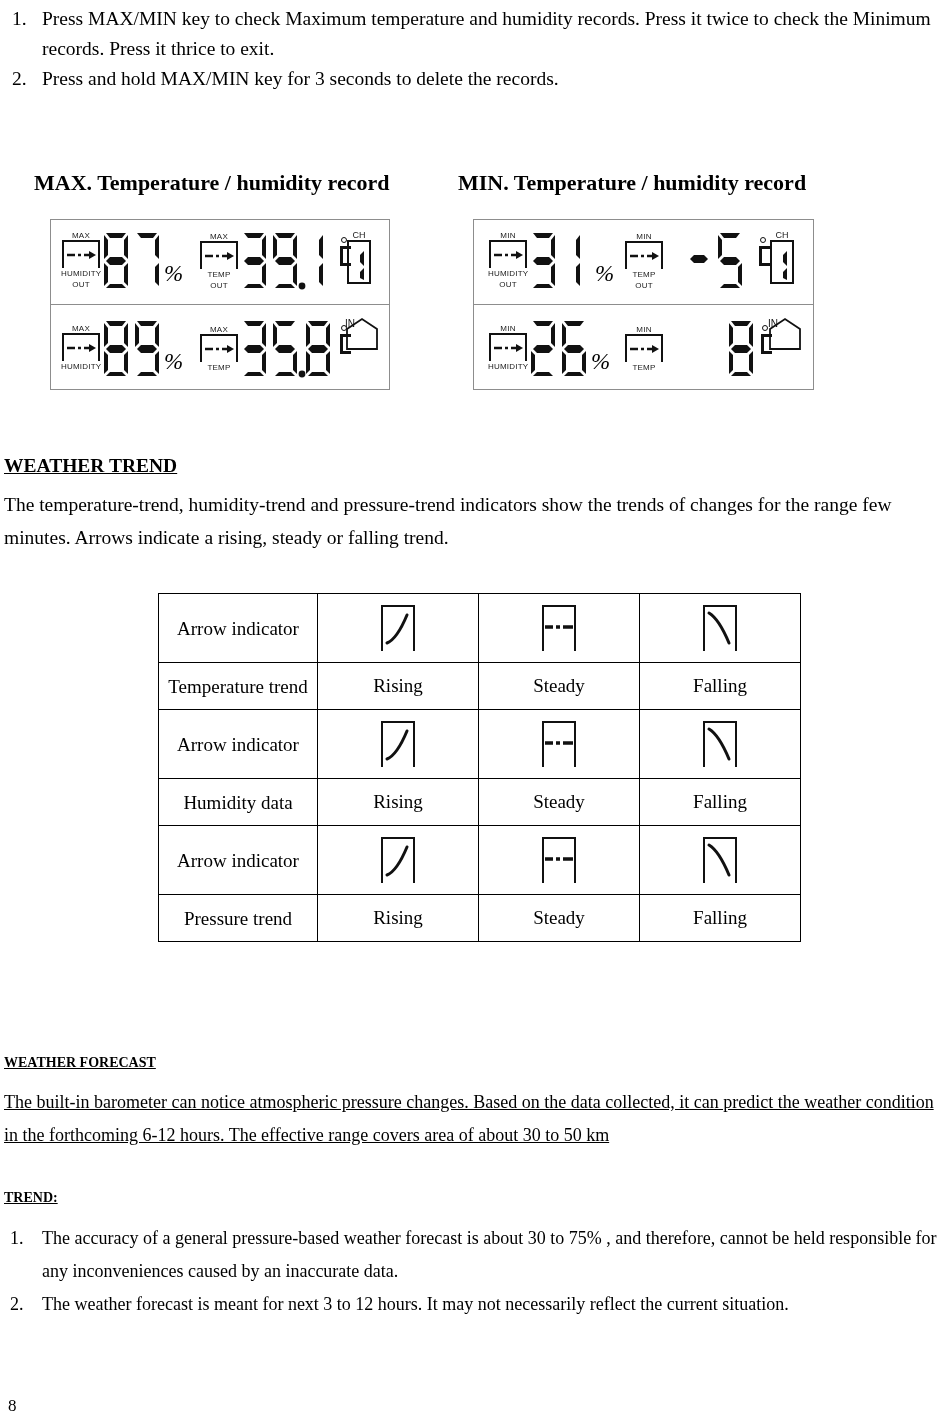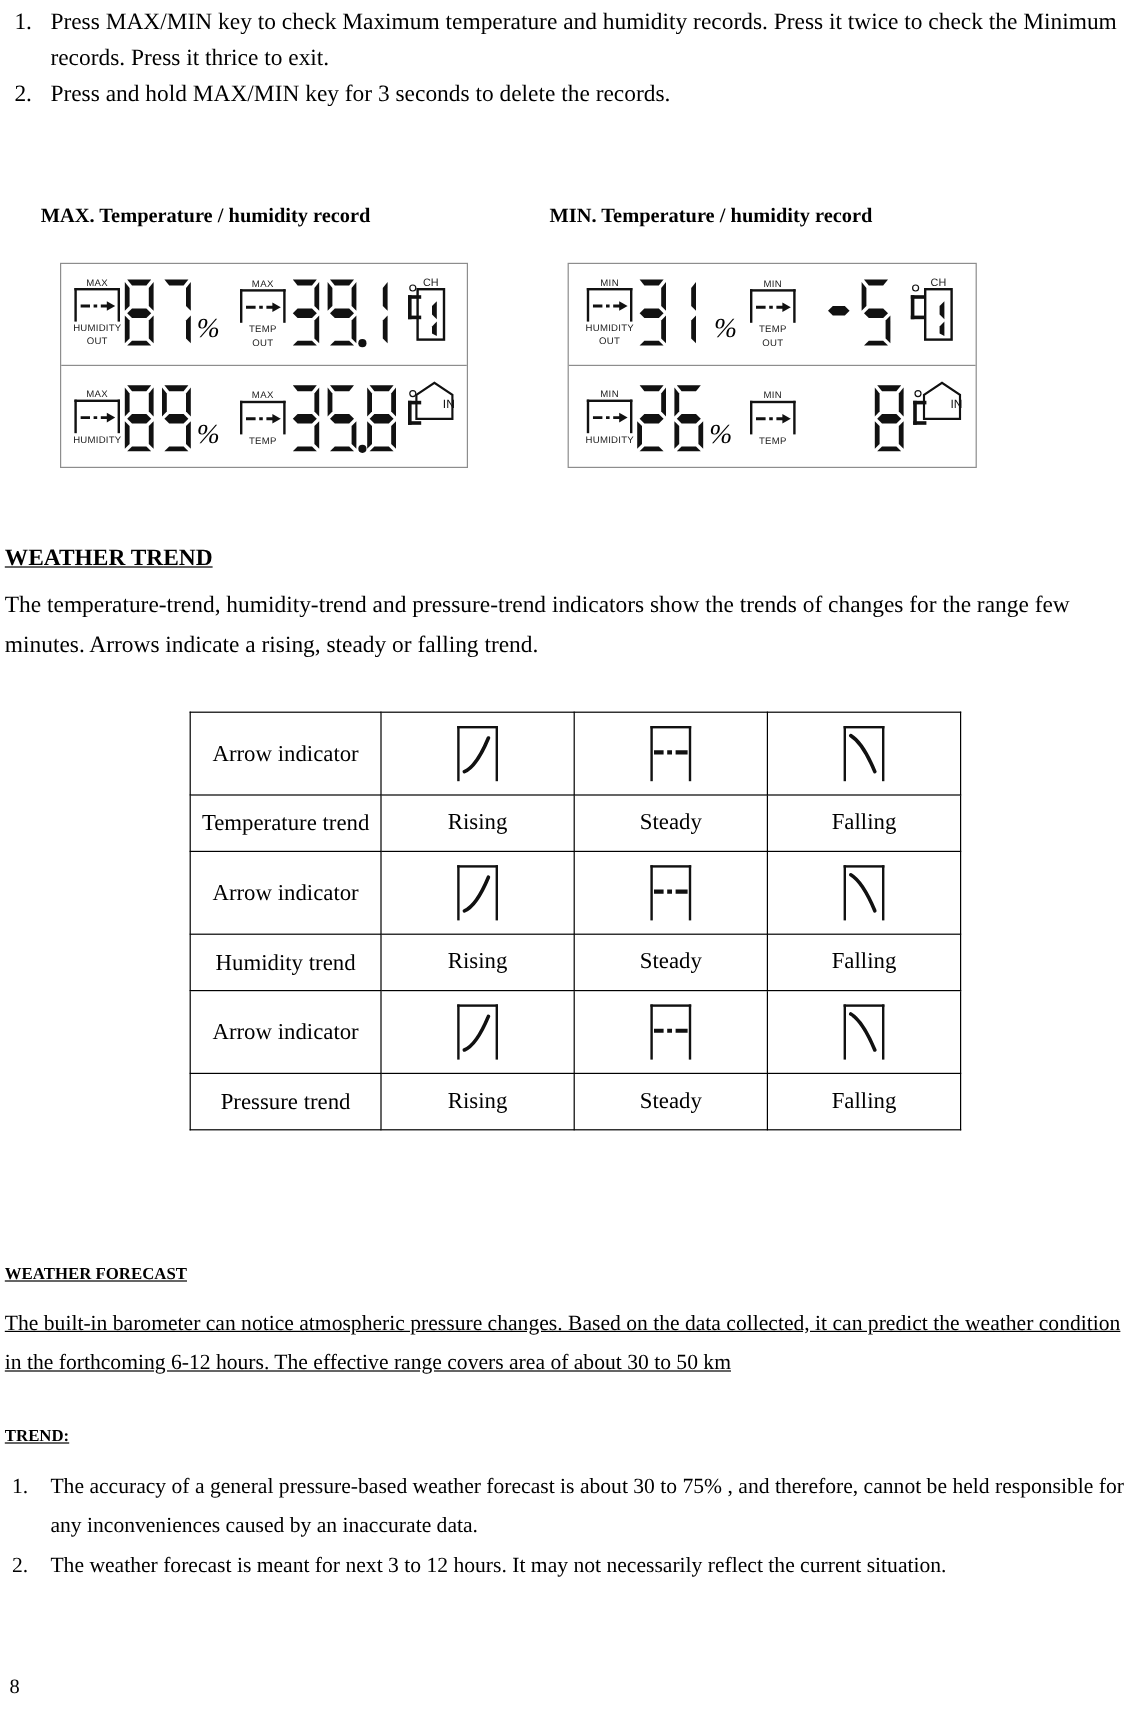--- a/index.html
+++ b/index.html
@@ -49,21 +49,21 @@
   
   .rec-headings {
     position: absolute;
     top: 170px;
     left: 0;
     width: 952px;
     height: 30px;
   }
   .rec-heading {
     position: absolute;
-    font-size: 17px;
+    font-size: 22px;
     font-weight: bold;
     white-space: nowrap;
   }
   .rec-heading.max { left: 34px; top: 0; }
   .rec-heading.min { left: 458px; top: 0; }
 
   
   .lcd-panel {
     position: absolute;
     border: 1.3px solid #8d8d8d;
@@ -195,23 +195,23 @@
     width: 34px;
     height: 38px;
   }
   .in-house .roof {
     position: absolute;
     left: 0; top: 0;
   }
   .in-house .in-text {
     position: absolute;
     left: 0;
-    top: 15px;
+    top: 1px;
     width: 34px;
-    text-align: right;
+    text-align: left;
     font-family: "Liberation Sans", sans-serif;
     font-size: 10px;
     color: #111;
   }
 
   
   .sec-head {
     position: absolute;
     font-size: 19.5px;
     font-weight: bold;
@@ -714,21 +714,21 @@
         <td class="icon-col">
           <div class="arrow-ind">
             <span class="frame"></span>
             <svg width="34" height="46" viewBox="0 0 34 46">
               <path d="M6 8 Q16 14 26 38" stroke="#111" stroke-width="3" fill="none" stroke-linecap="round"></path>
             </svg>
           </div>
         </td>
       </tr>
       <tr class="text-row">
-        <td class="label-col">Humidity trend</td>
+        <td class="label-col">Humidity data</td>
         <td class="icon-col">Rising</td>
         <td class="icon-col">Steady</td>
         <td class="icon-col">Falling</td>
       </tr>
 
       <tr class="icon-row">
         <td class="label-col">Arrow indicator</td>
         <td class="icon-col">
           <div class="arrow-ind">
             <span class="frame"></span>

